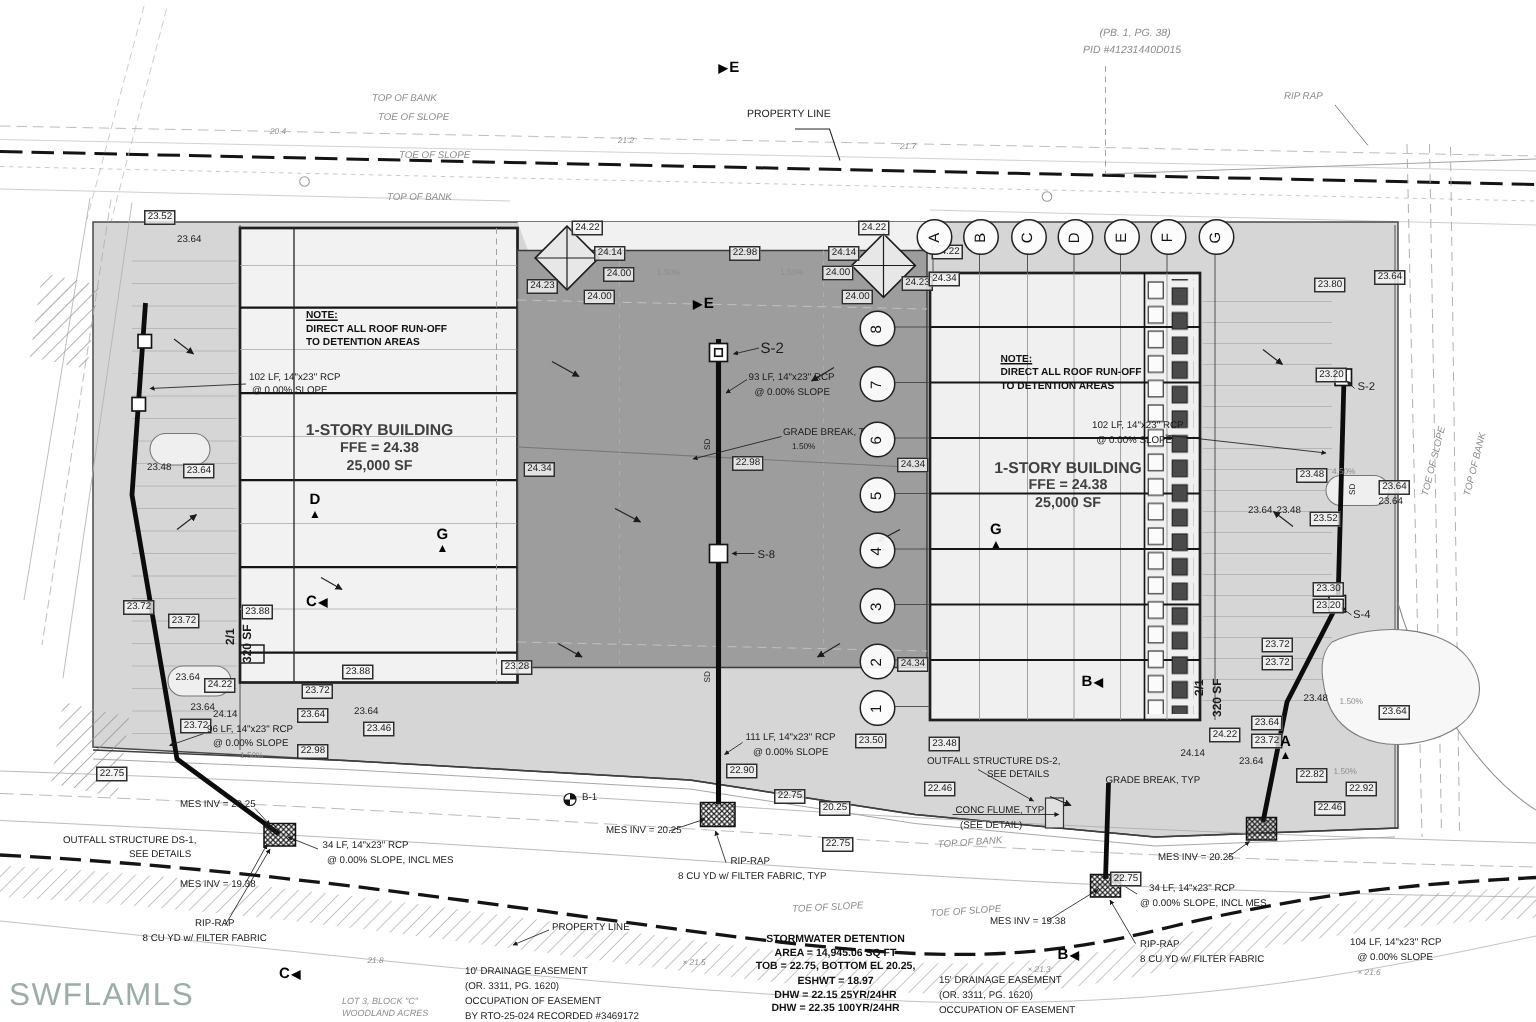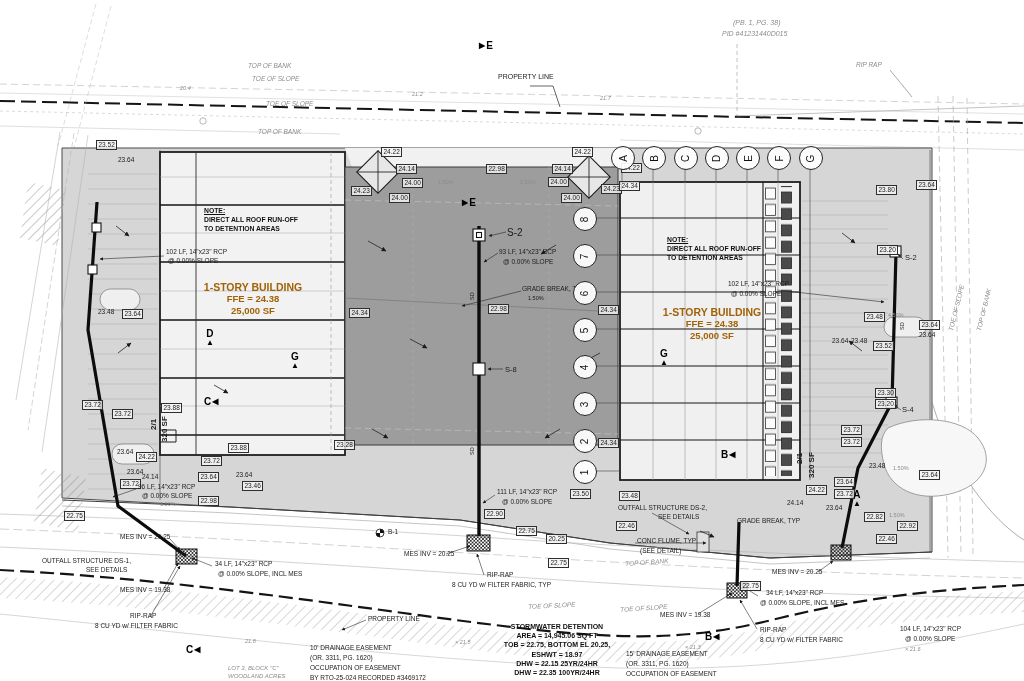--- a/index.html
+++ b/index.html
@@ -12,21 +12,21 @@
   .lbl.box{border:0.6px solid #2e2e2e;padding:0.5px 1.5px;background:rgba(244,244,244,.8);}
   .bubble{position:absolute;width:22px;height:22px;border:1.2px solid #222;border-radius:50%;
           background:rgba(255,255,255,.93);display:flex;align-items:center;justify-content:center;}
   .bubble span{transform:rotate(-90deg);font-size:10px;color:#111;}
   .section{position:absolute;display:flex;align-items:center;gap:1px;color:#000;font-weight:bold;}
   .section.up{flex-direction:column;gap:0;}
   .section .ltr{font-size:10px;}
   .section .arr{font-size:8px;line-height:1;}
   .bnote{position:absolute;font-size:6.8px;font-weight:bold;color:#111;line-height:9px;white-space:nowrap;}
   .bnote .nl{text-decoration:underline;}
-  .btitle{position:absolute;text-align:center;color:#a16207;font-weight:bold;white-space:nowrap;
+  .btitle{position:absolute;text-align:center;color:#404040;font-weight:bold;white-space:nowrap;
           transform:translateX(-50%);line-height:12px;}
   .btitle .t1{font-size:10.5px;}
   .btitle .t2,.btitle .t3{font-size:9.5px;}
   #stormwater{position:absolute;left:557px;top:622px;transform:translateX(-50%);text-align:center;
           font-size:7px;font-weight:bold;color:#111;line-height:9.2px;white-space:nowrap;}
   #watermark{position:absolute;left:6px;top:652px;font-size:21px;letter-spacing:1px;color:#9cada7;}
 </style>
 </head>
 <body>
 
@@ -489,13 +489,14 @@
     <div>STORMWATER DETENTION</div>
     <div id="sw-lines">
         <div>AREA = 14,945.06 SQ FT</div>
         <div>TOB = 22.75, BOTTOM EL 20.25,</div>
         <div>ESHWT = 18.97</div>
         <div>DHW = 22.15 25YR/24HR</div>
         <div>DHW = 22.35 100YR/24HR</div>
       </div>
   </div>
 
+  <div id="watermark">SWFLAMLS</div>
 </div>
 
 </body></html>

